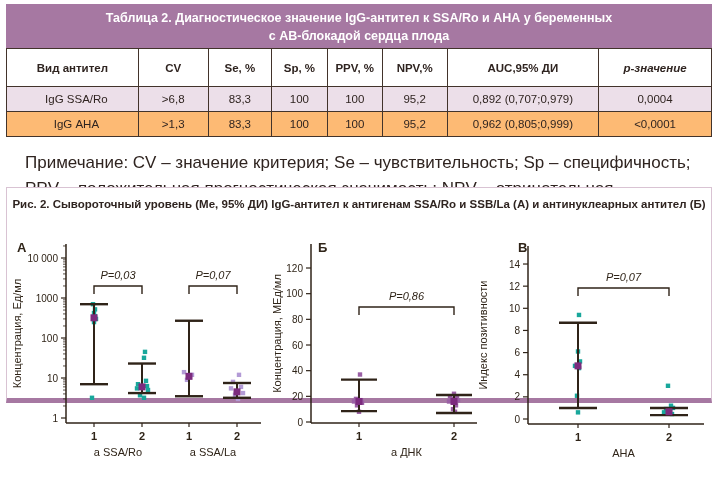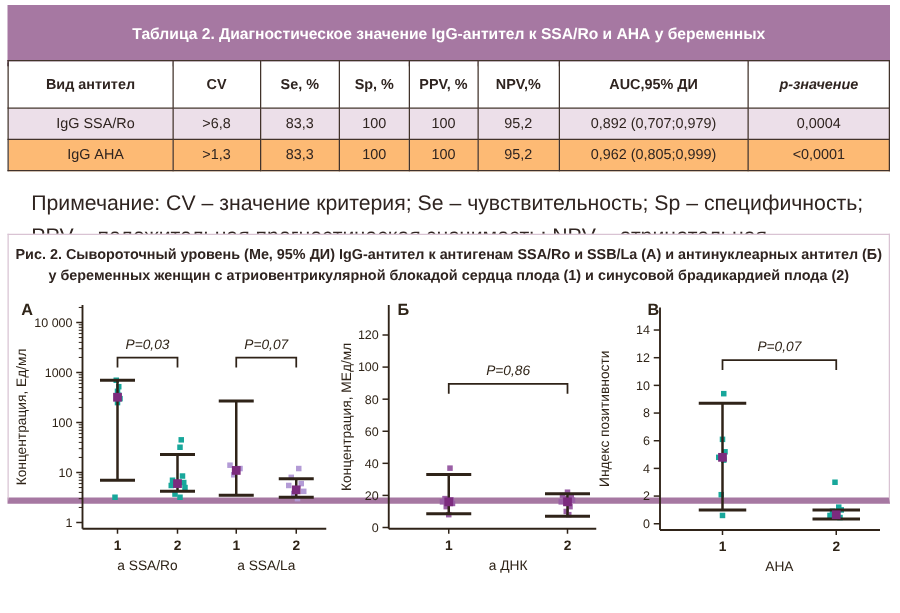--- a/index.html
+++ b/index.html
@@ -43,20 +43,21 @@
   svg.panel{position:absolute;top:44px;overflow:visible;}
   svg text{fill:#2f2418;}
 </style>
 </head>
 <body>
 
 <div class="page">
 
   <div class="tbl-header">
     <span>Таблица 2. Диагностическое значение IgG-антител к SSA/Ro и АНА у беременных</span>
+    <span>с АВ-блокадой сердца плода</span>
   </div>
 
   <table class="data-table">
     <colgroup>
       <col style="width:18.7%">
         <col style="width:9.9%">
         <col style="width:9.0%">
       <col style="width:7.9%">
         <col style="width:7.8%">
         <col style="width:9.2%">
@@ -97,21 +98,20 @@
           <td>&lt;0,0001</td>
         </tr>
       </tbody>
   </table>
 
   <div class="note">Примечание: CV – значение критерия; Se – чувствительность; Sp – специфичность; PPV – положительная прогностическая значимость; NPV – отрицательная прогностическая значимость; AUC – площадь под ROC-кривой.</div>
 
   <div class="figure-box">
     <div class="caption">
       <span>Рис. 2. Сывороточный уровень (Ме, 95% ДИ) IgG-антител к антигенам SSA/Ro и SSB/La (А) и антинуклеарных антител (Б)</span><br>
-      <span>у беременных женщин с атриовентрикулярной блокадой сердца плода (1) и синусовой брадикардией плода (2)</span>
     </div>
     <svg class="panel" id="panel-0" style="left:2px" width="262" height="232">
         <line x1="57" y1="12" x2="57" y2="191" stroke="#2f2318" stroke-width="1.5"></line>
         <line x1="57" y1="191" x2="252" y2="191" stroke="#2f2318" stroke-width="1.5"></line>
         <line x1="52" y1="186" x2="57" y2="186" stroke="#2f2318" stroke-width="1.2"></line>
         <text x="49" y="189.5" text-anchor="end" font-size="10">1</text>
         <line x1="52" y1="146" x2="57" y2="146" stroke="#2f2318" stroke-width="1.2"></line>
         <text x="49" y="149.5" text-anchor="end" font-size="10">10</text>
         <line x1="52" y1="106" x2="57" y2="106" stroke="#2f2318" stroke-width="1.2"></line>
         <text x="49" y="109.5" text-anchor="end" font-size="10">100</text>

